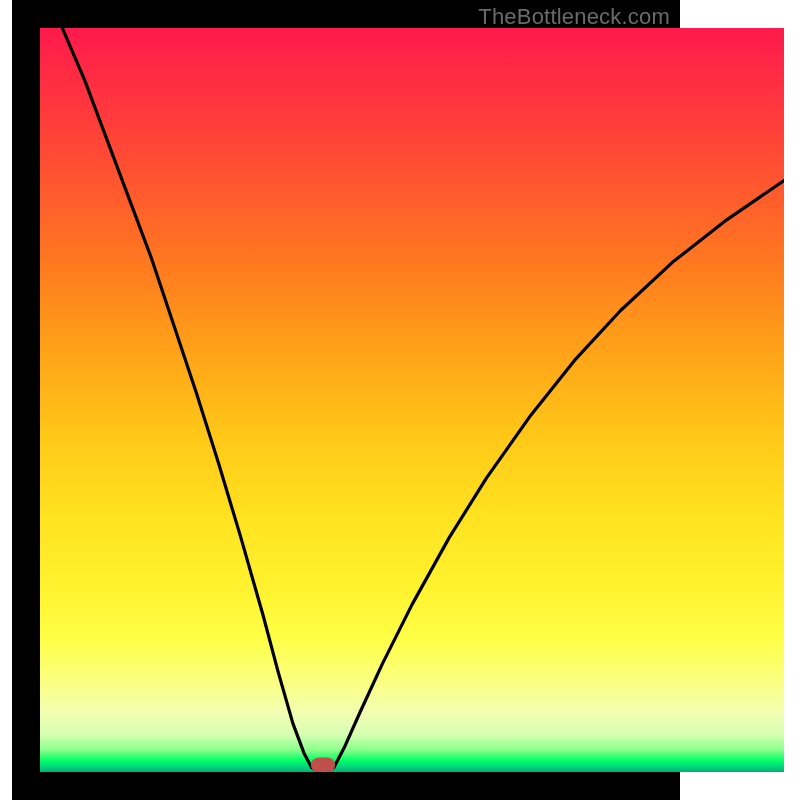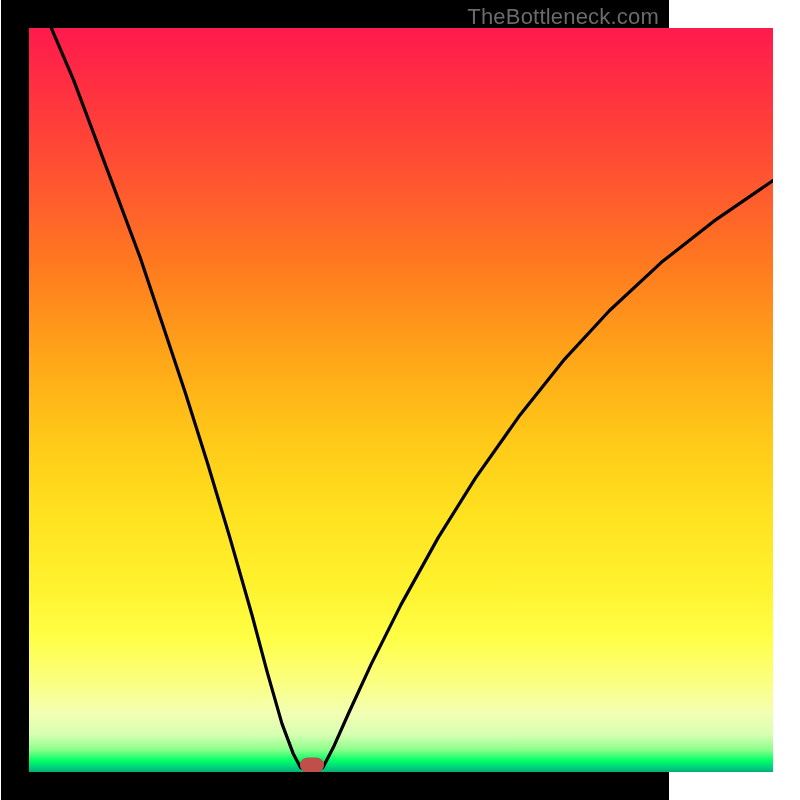--- a/index.html
+++ b/index.html
@@ -5,21 +5,21 @@
   html, body {
     margin: 0;
     padding: 0;
     width: 800px;
     height: 800px;
     background: #fff;
     overflow: hidden;
   }
   .frame {
     position: absolute;
-    left: 1px; top: 0;
+    left: 12px; top: 0;
     width: 668px;
     height: 800px;
     background: #000;
   }
   .plot-area {
     position: absolute;
     left: 28px;
     top: 28px;
     width: 744px;
     height: 744px;

